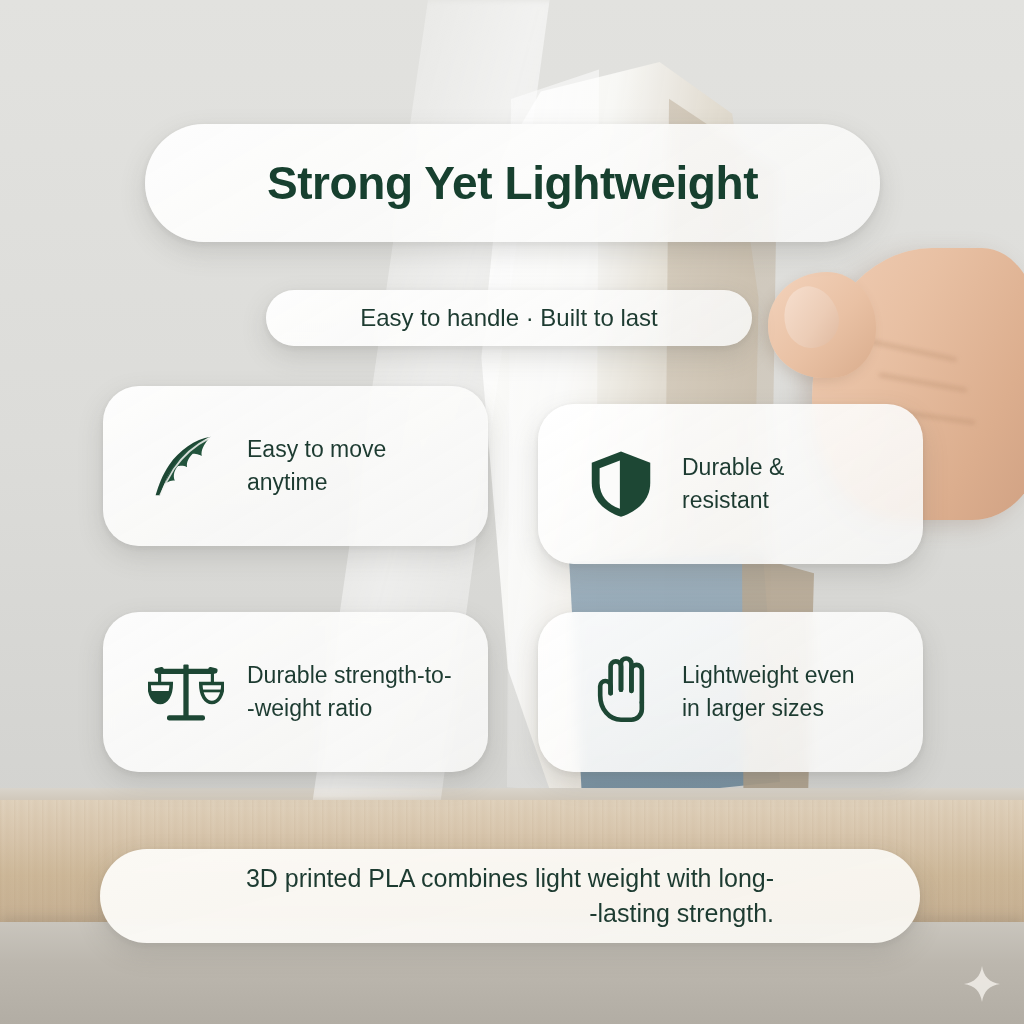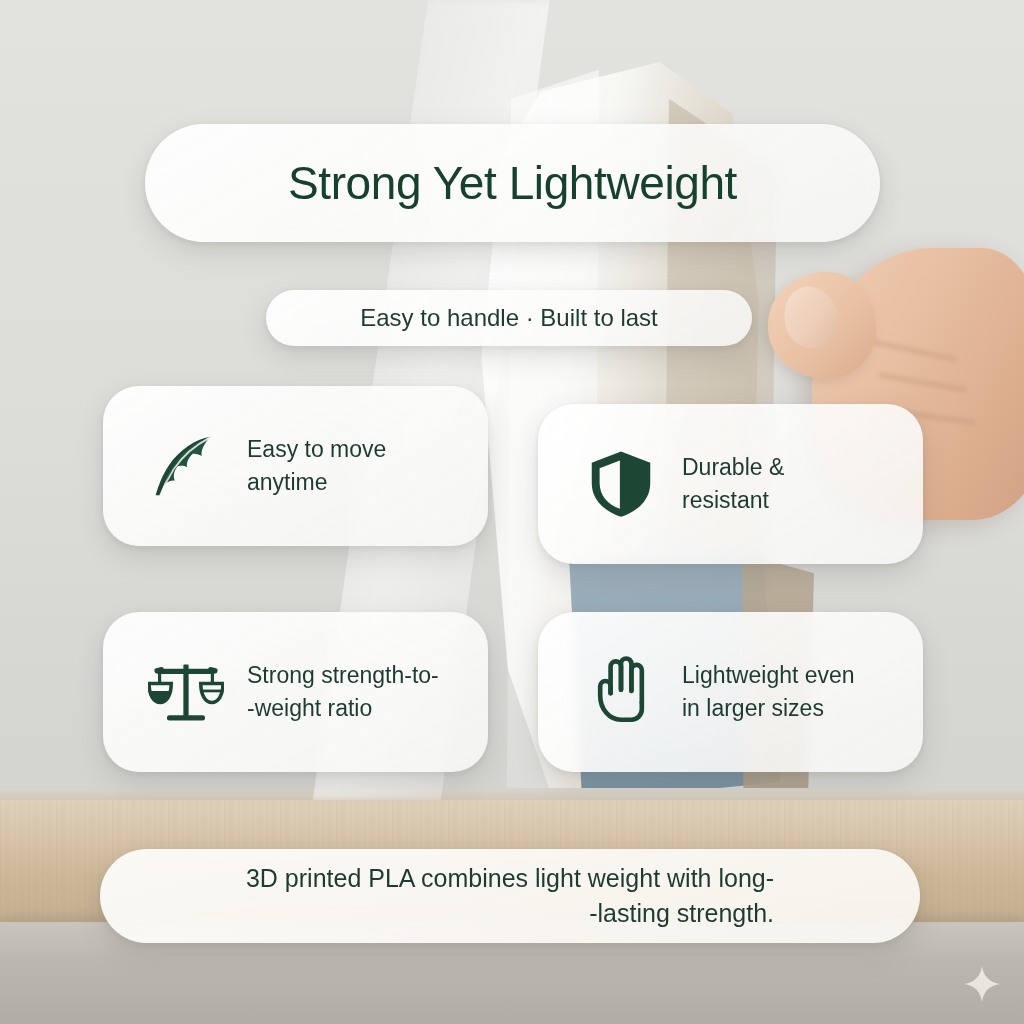--- a/index.html
+++ b/index.html
@@ -182,21 +182,21 @@
   }
 
   .title-pill {
     left: 145px; top: 124px;
     width: 735px; height: 118px;
     border-radius: 59px;
     display: flex; align-items: center; justify-content: center;
   }
   .title-text {
     font-size: 46px;
-    font-weight: 400;
+    font-weight: 700;
     color: #17402f;
     letter-spacing: -0.4px;
     white-space: nowrap;
   }
 
   .subtitle-pill {
     left: 266px; top: 290px;
     width: 486px; height: 56px;
     border-radius: 28px;
     display: flex; align-items: center; justify-content: center;
@@ -329,21 +329,21 @@
           <rect x="59.5" y="14" width="3" height="10"></rect>
         </g>
 
         <path d="M1 24 L22 24 C22 35.5 17.3 42 11.5 42 C5.7 42 1 35.5 1 24 Z" fill="none" stroke="#1d4734" stroke-width="3.4"></path>
         <path d="M2.6 31 L20.4 31 C19.4 37.6 15.9 41 11.5 41 C7.1 41 3.6 37.6 2.6 31 Z" fill="#1d4734"></path>
 
         <path d="M50 24 L71 24 C71 35.5 66.3 42 60.5 42 C54.7 42 50 35.5 50 24 Z" fill="none" stroke="#1d4734" stroke-width="3.4"></path>
         <line x1="51.4" y1="31" x2="69.6" y2="31" stroke="#1d4734" stroke-width="2.6"></line>
       </svg>
     </div>
-    <span class="card-label overflow">Strong strength-to-
+    <span class="card-label overflow">Durable strength-to-
 -weight ratio</span>
   </div>
 
   <div class="glass card card-4">
     <div class="card-icon">
       <svg width="74" height="74" viewBox="0 0 64 64" aria-hidden="true">
         <g fill="none" stroke="#1d4734" stroke-width="4" stroke-linecap="round" stroke-linejoin="round">
           <path d="M23 33 V10 a4.5 4.5 0 0 1 9 0 V30"></path>
           <path d="M32 30 V7.5 a4.5 4.5 0 0 1 9 0 V31"></path>
           <path d="M41 31 V13 a4.5 4.5 0 0 1 9 0 V41"></path>

